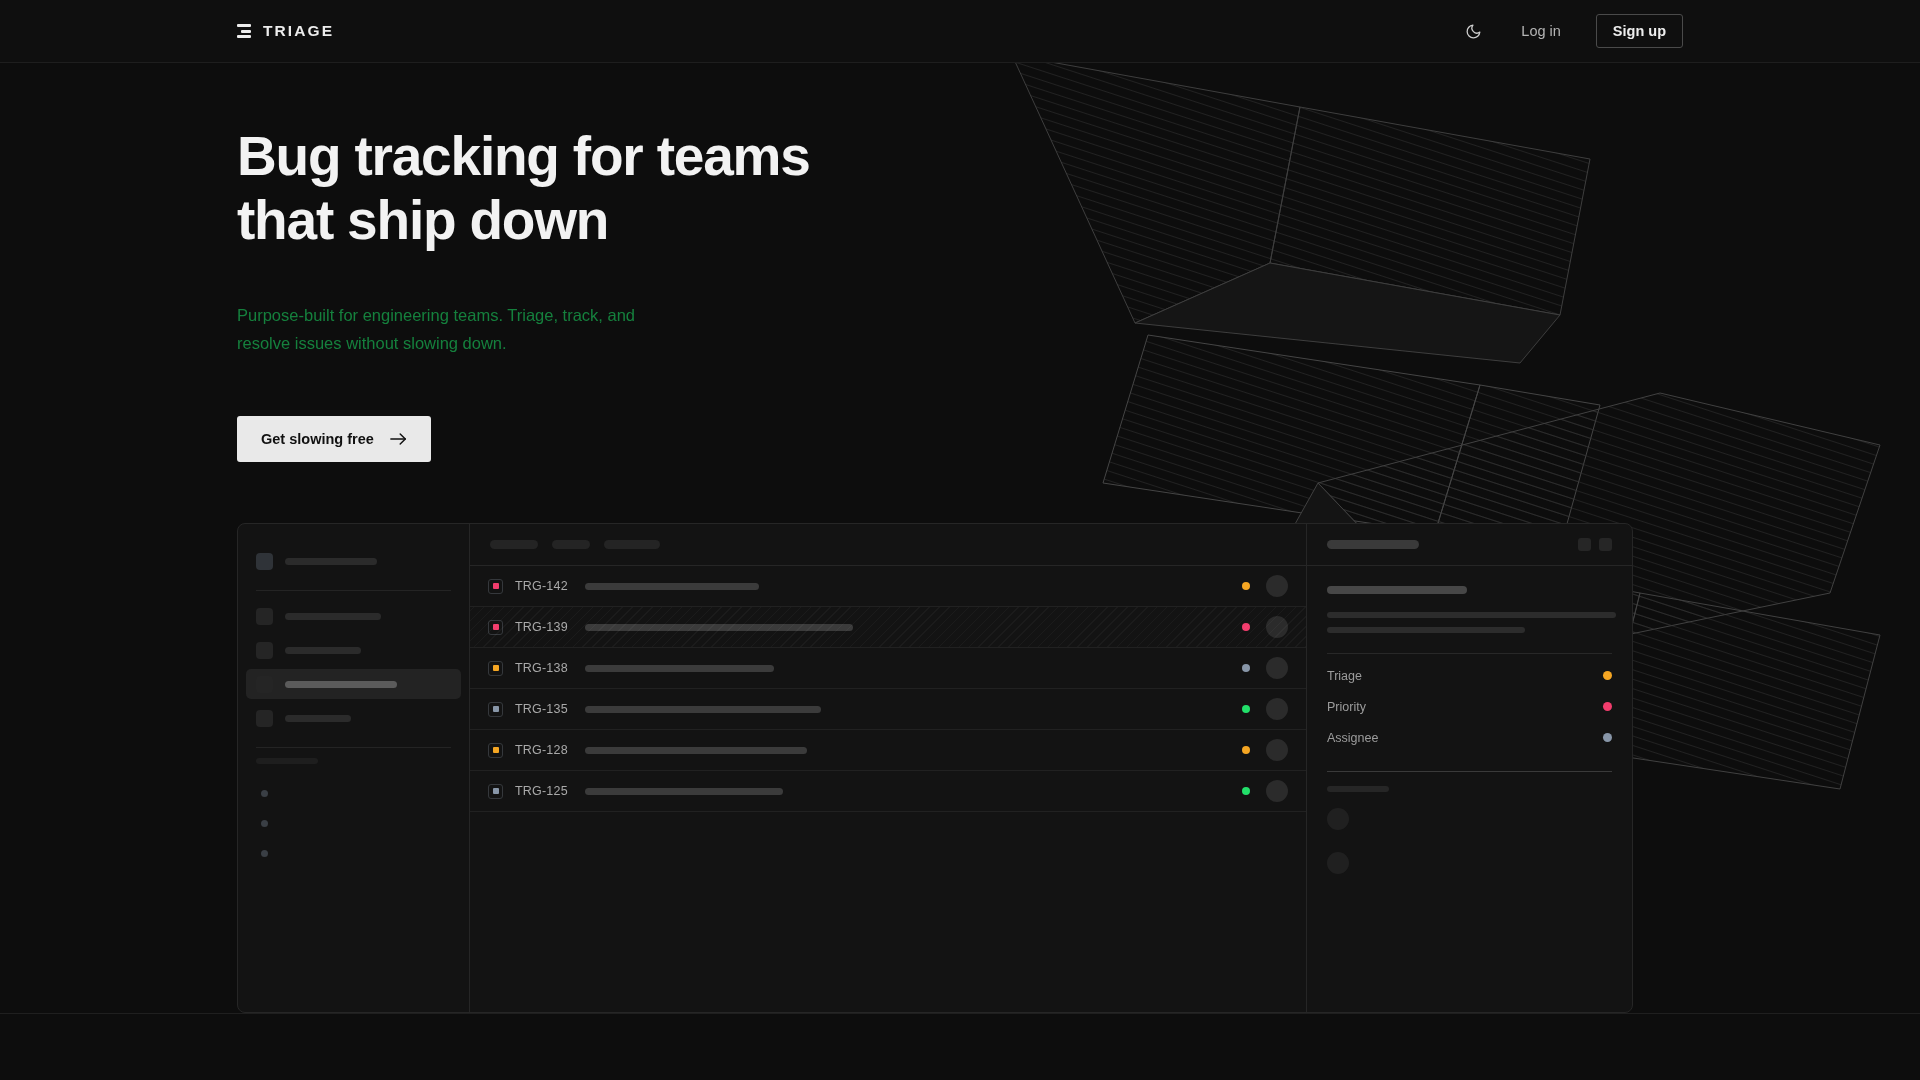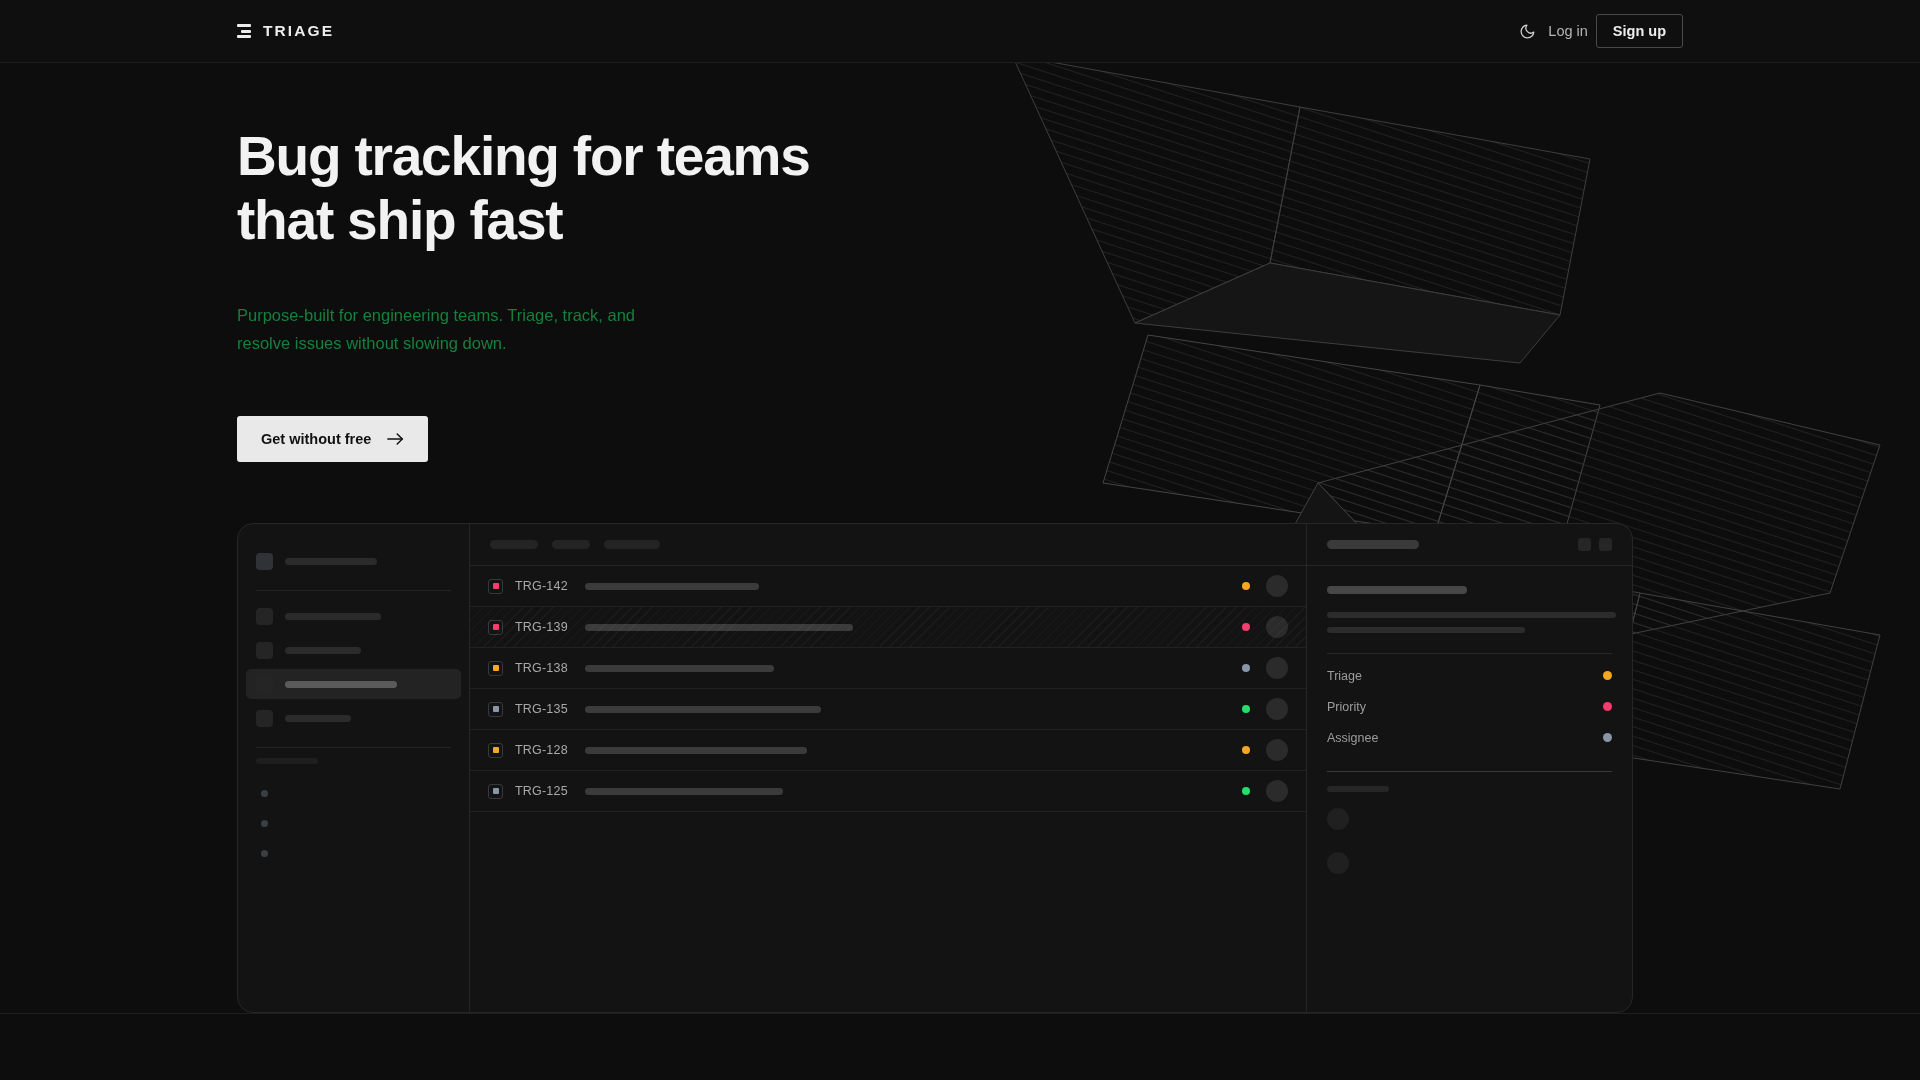--- a/index.html
+++ b/index.html
@@ -25,21 +25,21 @@
   .brand-mark{ display:flex; flex-direction:column; gap:2.5px; width:14px; }
   .brand-mark i{ display:block; height:3px; background:#ededed; border-radius:1px; }
   .brand-mark i:nth-child(1){ width:14px; }
   .brand-mark i:nth-child(2){ width:10px; margin-left:4px; }
   .brand-mark i:nth-child(3){ width:14px; }
   .brand-name{
     color:#ededed; font-size:15.5px; font-weight:700; letter-spacing:2.1px;
   }
   .nav-right{
     position:absolute; right:237px; top:50%; transform:translateY(-50%);
-    display:flex; align-items:center; gap:8px;
+    display:flex; align-items:center; gap:35px;
   }
   .moon-btn{
     width:26px;height:26px; display:flex;align-items:center;justify-content:center;
     background:transparent;border:none;cursor:pointer;
   }
   .login-link{
     color:#b4b4b4; font-size:14.5px; text-decoration:none; cursor:pointer;
   }
   .signup-btn{
     border:1px solid #4a4a4a; background:transparent; color:#ededed;
@@ -72,21 +72,21 @@
     font-size:14.5px; font-weight:600;
     font-family:"Liberation Sans", sans-serif;
   }
 
   
   .mock{
     position:absolute; left:237px; top:523px;
     width:1396px; height:490px;
     background:#131313;
     border:1px solid #262626;
-    border-radius:16px;
+    border-radius:8px;
     display:flex; overflow:hidden; z-index:10;
   }
 
   
   .mk-side{ width:232px; border-right:1px solid #262626; padding:22px 18px 0; flex-shrink:0; }
   .mk-row{ display:flex; align-items:center; gap:12px; height:30px; }
   .mk-sq{ width:17px;height:17px;border-radius:4px;background:#2f3338; flex-shrink:0; }
   .mk-sq.dim{ background:#252525; }
   .mk-bar{ height:7px; border-radius:4px; background:#2b2b2b; }
   .mk-div{ height:1px; background:#242424; margin:14px 0 10px; }
@@ -191,25 +191,25 @@
       <path d="M1318 420 L1660 330 L1880 382 L1830 530 L1490 600 Z" fill="url(#hatch)" stroke="#4a4a4a" stroke-width="1"></path>
       <path d="M1318 420 L1490 600 L1425 640 L1290 470 Z" fill="#161616" stroke="#4a4a4a" stroke-width="1"></path>
       <path d="M1310 470 L1640 530 L1600 690 L1265 630 Z" fill="url(#hatch)" stroke="#4a4a4a" stroke-width="1"></path>
       <path d="M1640 530 L1880 572 L1840 726 L1600 690 Z" fill="url(#hatch)" stroke="#4a4a4a" stroke-width="1"></path>
     </g>
   </svg>
 </div>
 
 <div class="hero">
   <h1>Bug tracking for teams
-that ship fast</h1>
+that ship down</h1>
   <p>Purpose-built for engineering teams. Triage, track, and
 resolve issues without slowing down.</p>
   <button class="cta">
-    <span>Get without free</span>
+    <span>Get slowing free</span>
     <svg width="17" height="14" viewBox="0 0 20 14" fill="none" stroke="#111" stroke-width="1.7" stroke-linecap="round" stroke-linejoin="round">
       <line x1="1" y1="7" x2="18" y2="7"></line>
         <polyline points="12,1 18,7 12,13"></polyline>
     </svg>
   </button>
 </div>
 
 <div class="mock">
 
   <div class="mk-side">

